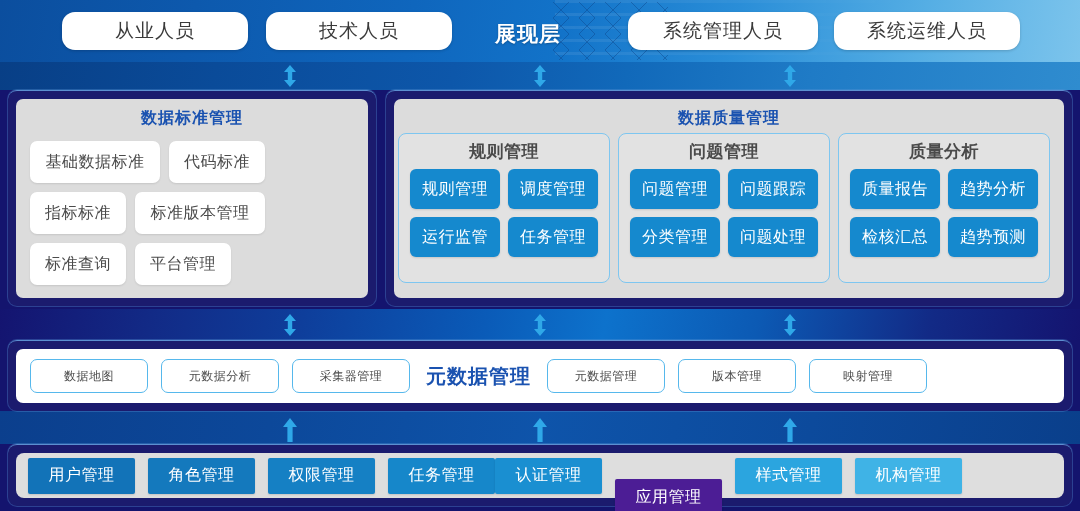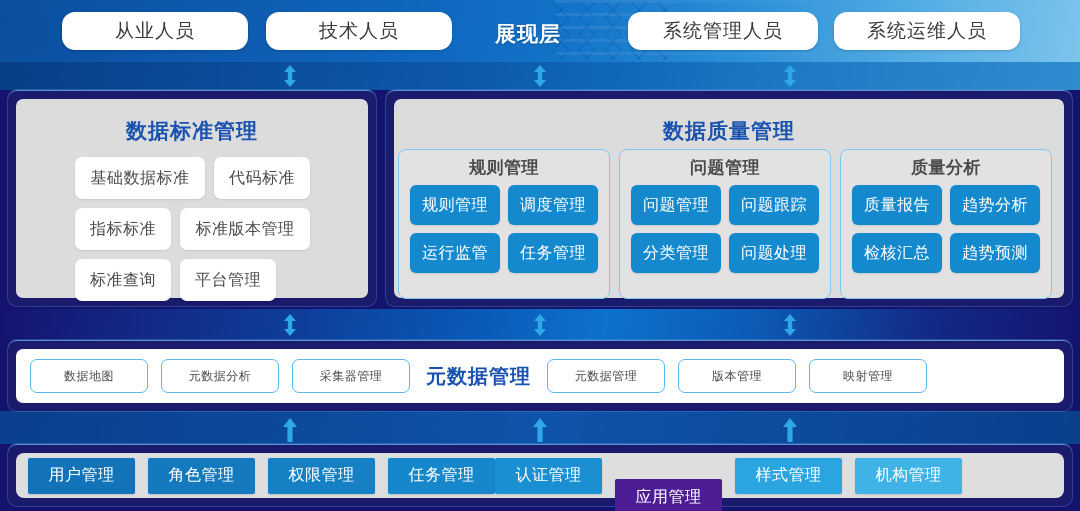--- a/index.html
+++ b/index.html
@@ -111,39 +111,38 @@
   .grey-card {
     width: 100%; height: 100%;
     background: #dcdcdc;
     border-radius: 7px;
     position: relative;
   }
   .card-title {
     text-align: center;
     color: #1a52b0;
     font-weight: bold;
-    font-size: 21px;
+    font-size: 16px;
     letter-spacing: 1px;
-    padding-top: 18px;
+    padding-top: 9px;
   }
   .card-title.sub {
     color: #4a4a4a;
     font-size: 17px;
     padding-top: 6px;
     letter-spacing: .5px;
   }
 
   
   #panel-standard { left: 0; top: 0; width: 368px; height: 216px; }
   .std-grid {
     display: flex; flex-wrap: wrap;
     gap: 9px 9px;
     padding: 12px 32px 0 14px;
     justify-content: flex-start;
-    margin-left: 45px;
   }
   .std-chip {
     background: #ffffff;
     border-radius: 7px;
     height: 42px;
     display: flex; align-items: center; justify-content: center;
     color: #4b4b4b;
     font-size: 16px;
     letter-spacing: .5px;
     box-shadow: 0 1px 2px rgba(0,0,0,.10);
@@ -151,21 +150,21 @@
   }
   .w-big { width: 130px; }
   .w-mid { width: 96px; }
 
   
   #panel-quality { left: 378px; top: 0; width: 686px; height: 216px; }
   .quality-subrow {
     display: flex;
     gap: 8px;
     padding: 4px 12px 0 4px;
-    justify-content: space-between;
+    justify-content: flex-start;
   }
   .sub-card {
     width: 212px; height: 150px;
     background: #e2e2e2;
     border: 1px solid #7ec6f0;
     border-radius: 8px;
   }
   .blue-grid {
     display: flex; flex-wrap: wrap;
     gap: 8px;

